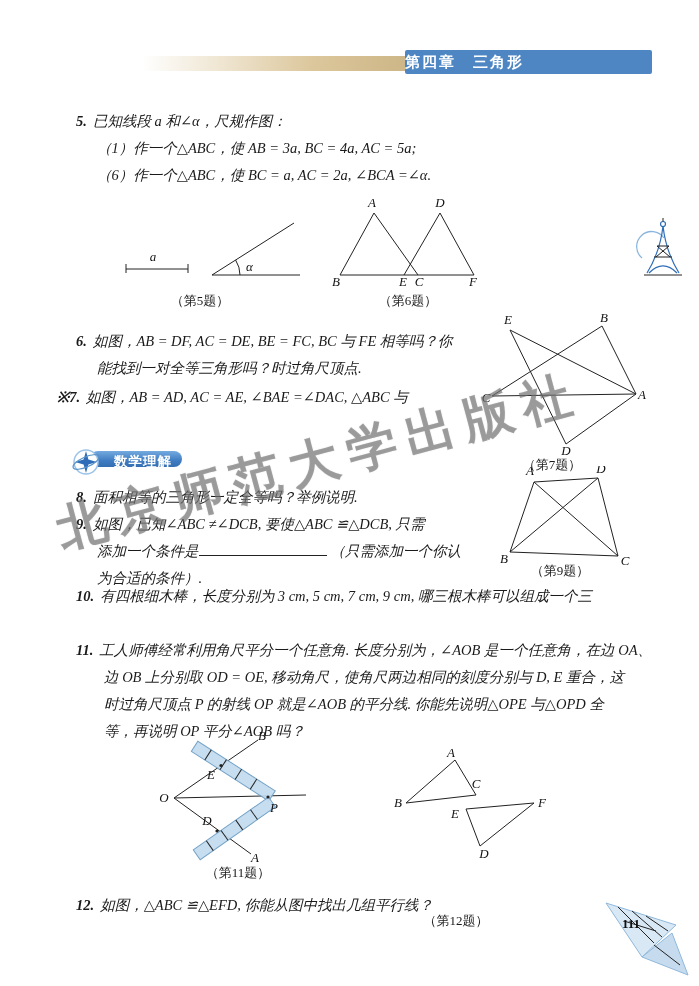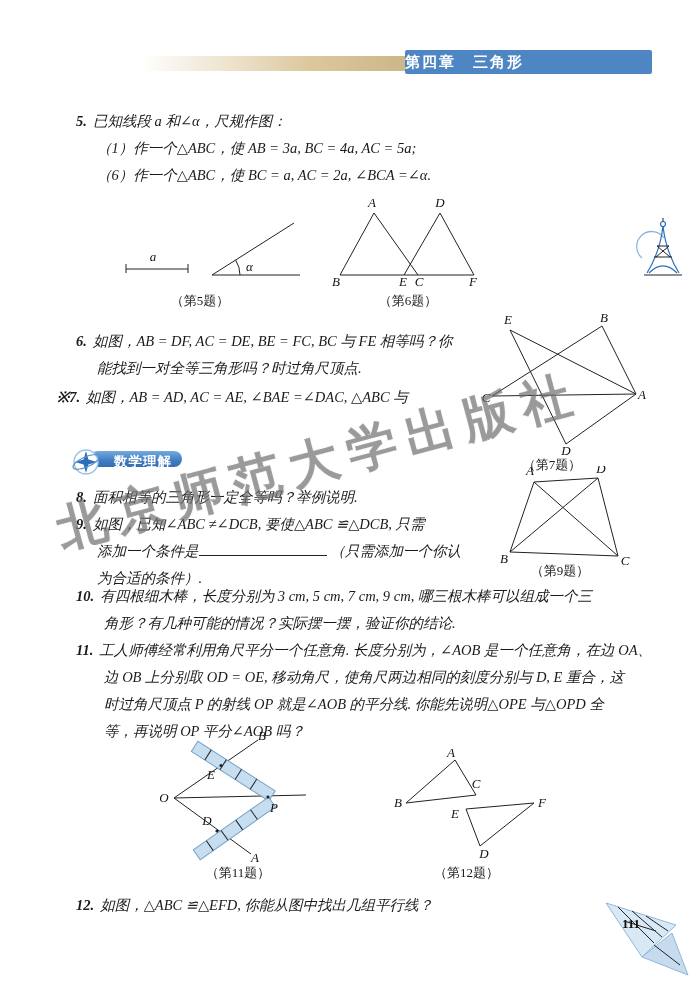--- a/index.html
+++ b/index.html
@@ -180,21 +180,20 @@
     <div class="line cont">
       <span>添加一个条件是</span><span class="blank"></span><span>（只需添加一个你认</span>
     </div>
     <div class="line cont">为合适的条件）.</div>
   </div>
 
   <div class="prob" style="top:583px; width:585px;">
     <div class="line">
       <span class="num">10.</span><span>有四根细木棒，长度分别为 3 cm, 5 cm, 7 cm, 9 cm, 哪三根木棒可以组成一个三</span>
     </div>
-    <div class="line cont2">角形？有几种可能的情况？实际摆一摆，验证你的结论.</div>
   </div>
 
   <div class="prob" style="top:637px; width:585px;">
     <div class="line">
       <span class="num">11.</span><span>工人师傅经常利用角尺平分一个任意角. 长度分别为，∠AOB 是一个任意角，在边 OA、</span>
     </div>
     <div class="line cont2">边 OB 上分别取 OD = OE, 移动角尺，使角尺两边相同的刻度分别与 D, E 重合，这</div>
     <div class="line cont2">时过角尺顶点 P 的射线 OP 就是∠AOB 的平分线. 你能先说明△OPE 与△OPD 全</div>
     <div class="line cont2">等，再说明 OP 平分∠AOB 吗？</div>
   </div>
@@ -245,21 +244,21 @@
       <text x="59" y="9" text-anchor="middle">A</text>
       <text x="6" y="59" text-anchor="middle">B</text>
       <text x="84" y="40" text-anchor="middle">C</text>
       <text x="63" y="70" text-anchor="middle">E</text>
       <text x="150" y="59" text-anchor="middle">F</text>
       <text x="92" y="110" text-anchor="middle">D</text>
     </g>
   </svg>
 
   <div class="caption" style="left:195px; top:864px; width:86px;">（第11题）</div>
-  <div class="caption" style="left:413px; top:864px; width:86px;text-align:right;">（第12题）</div>
+  <div class="caption" style="left:413px; top:912px; width:86px;">（第12题）</div>
 
   <div class="prob" style="top:892px; width:570px;">
     <div class="line">
       <span class="num">12.</span><span>如图，△ABC ≌△EFD, 你能从图中找出几组平行线？</span>
     </div>
   </div>
 
   <svg class="fig" style="left:596px; top:893px;" width="96" height="84" viewBox="0 0 96 84">
     <polygon points="10,10 80,32 46,64" fill="#d9e8f5" stroke="#8fb8dc" stroke-width="1"></polygon>
     <polygon points="46,64 92,82 76,40" fill="#c6dcee" stroke="#8fb8dc" stroke-width="1"></polygon>

